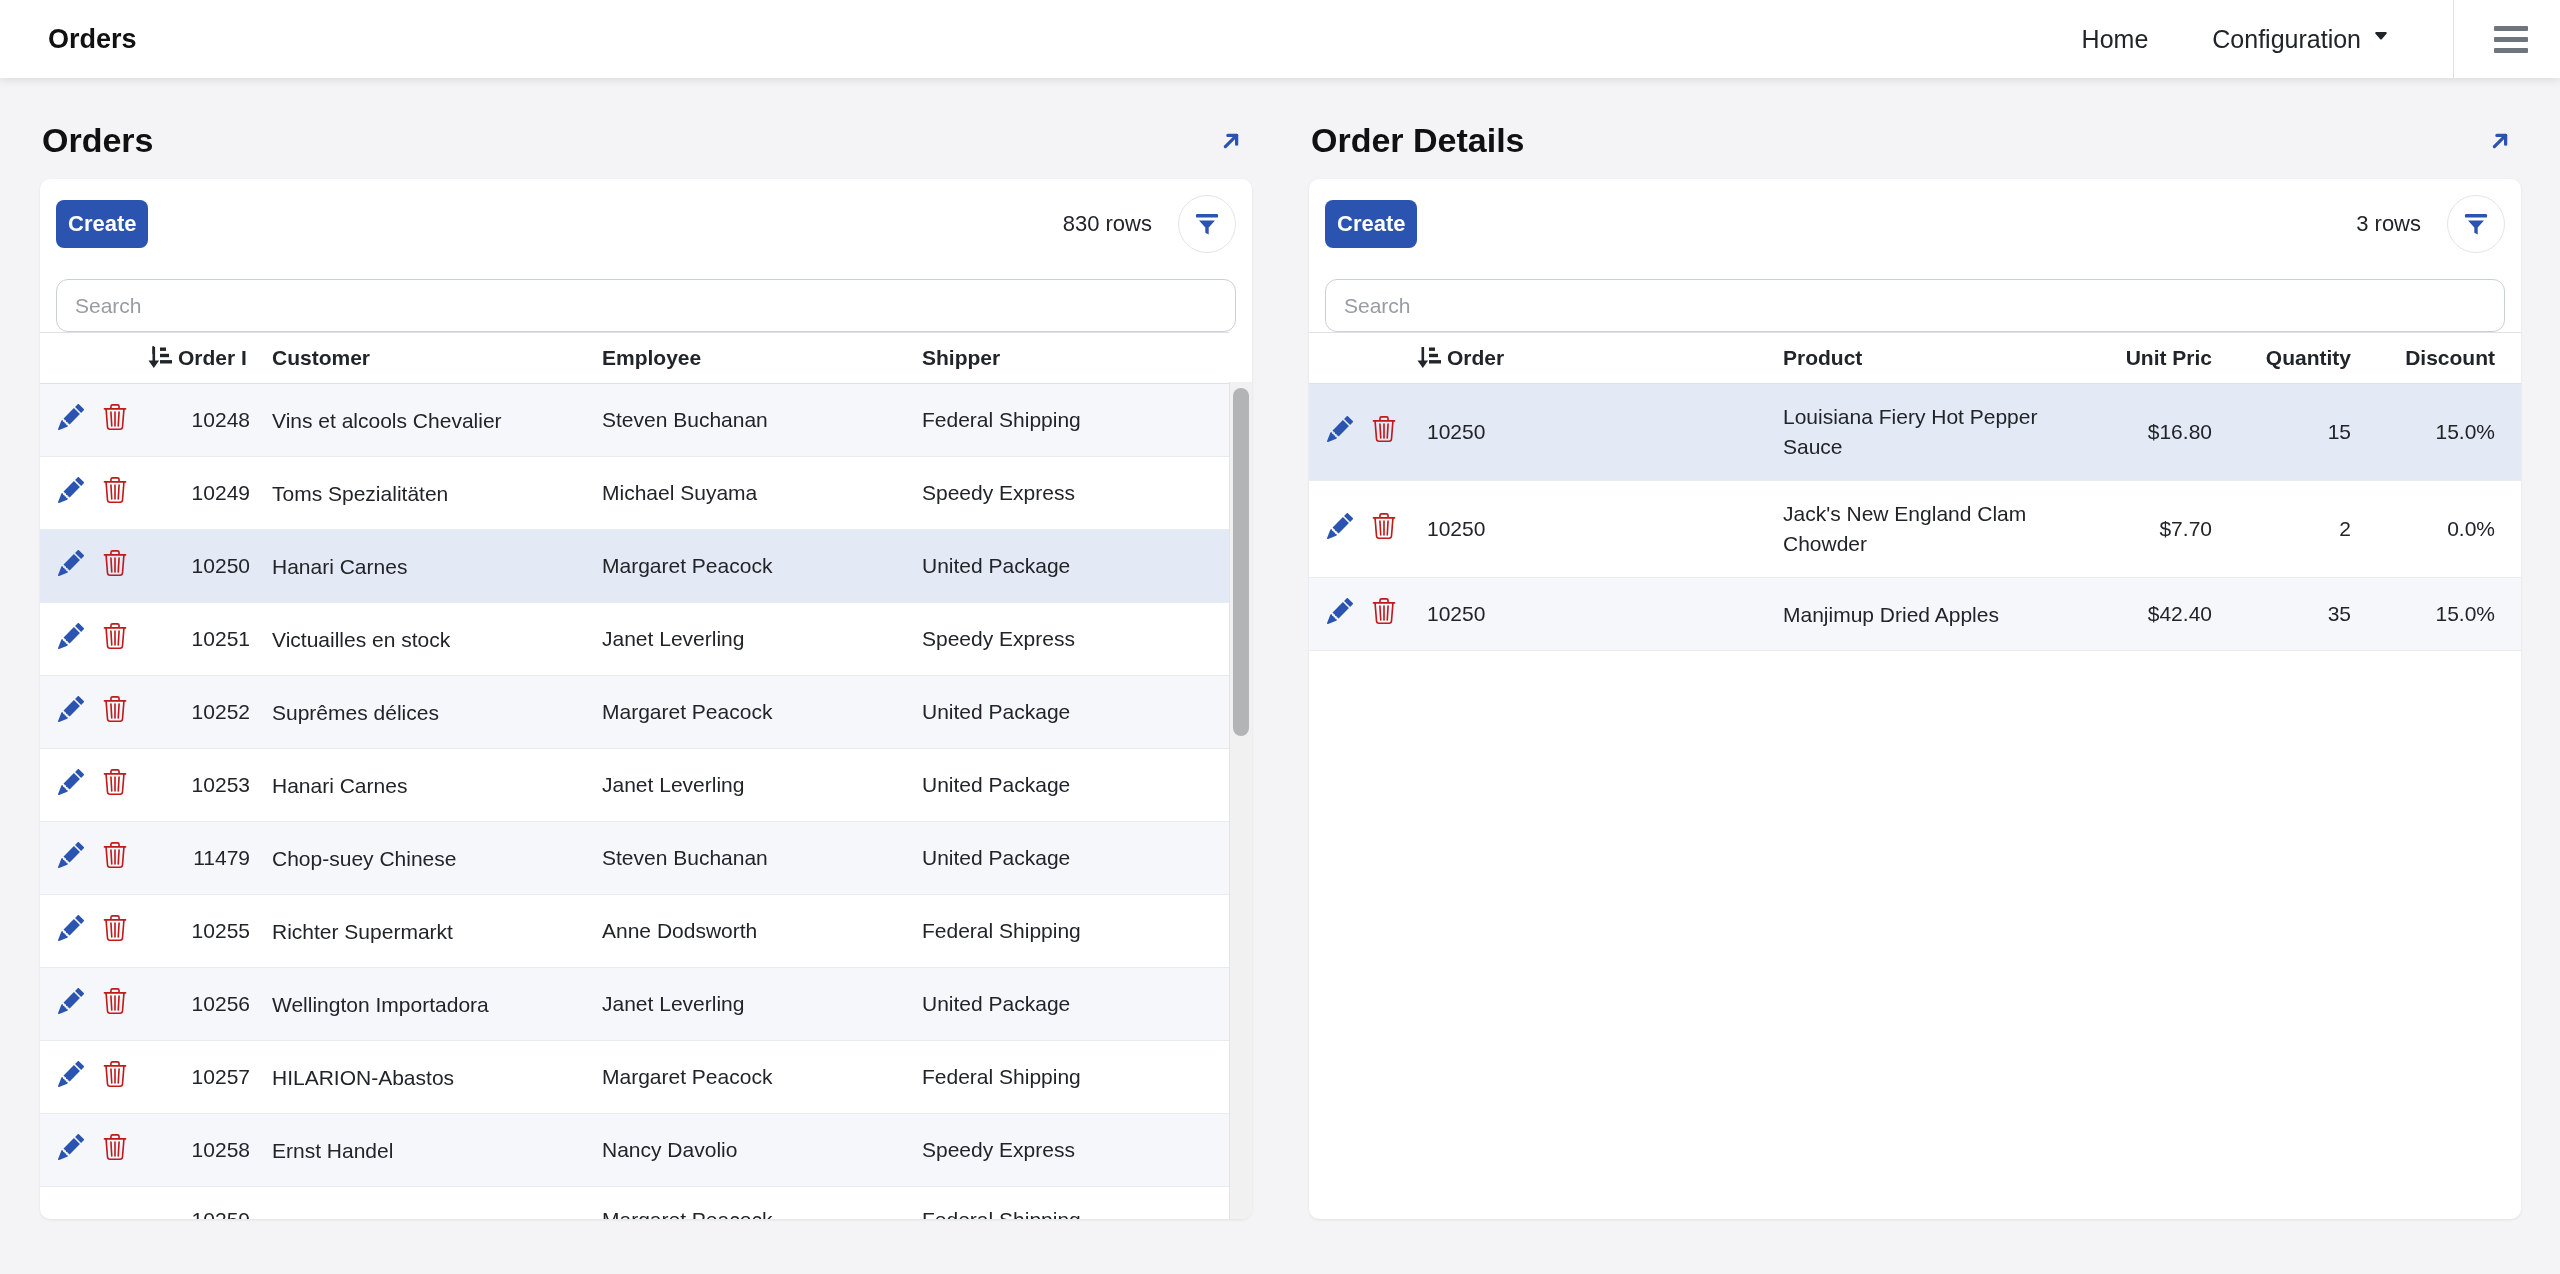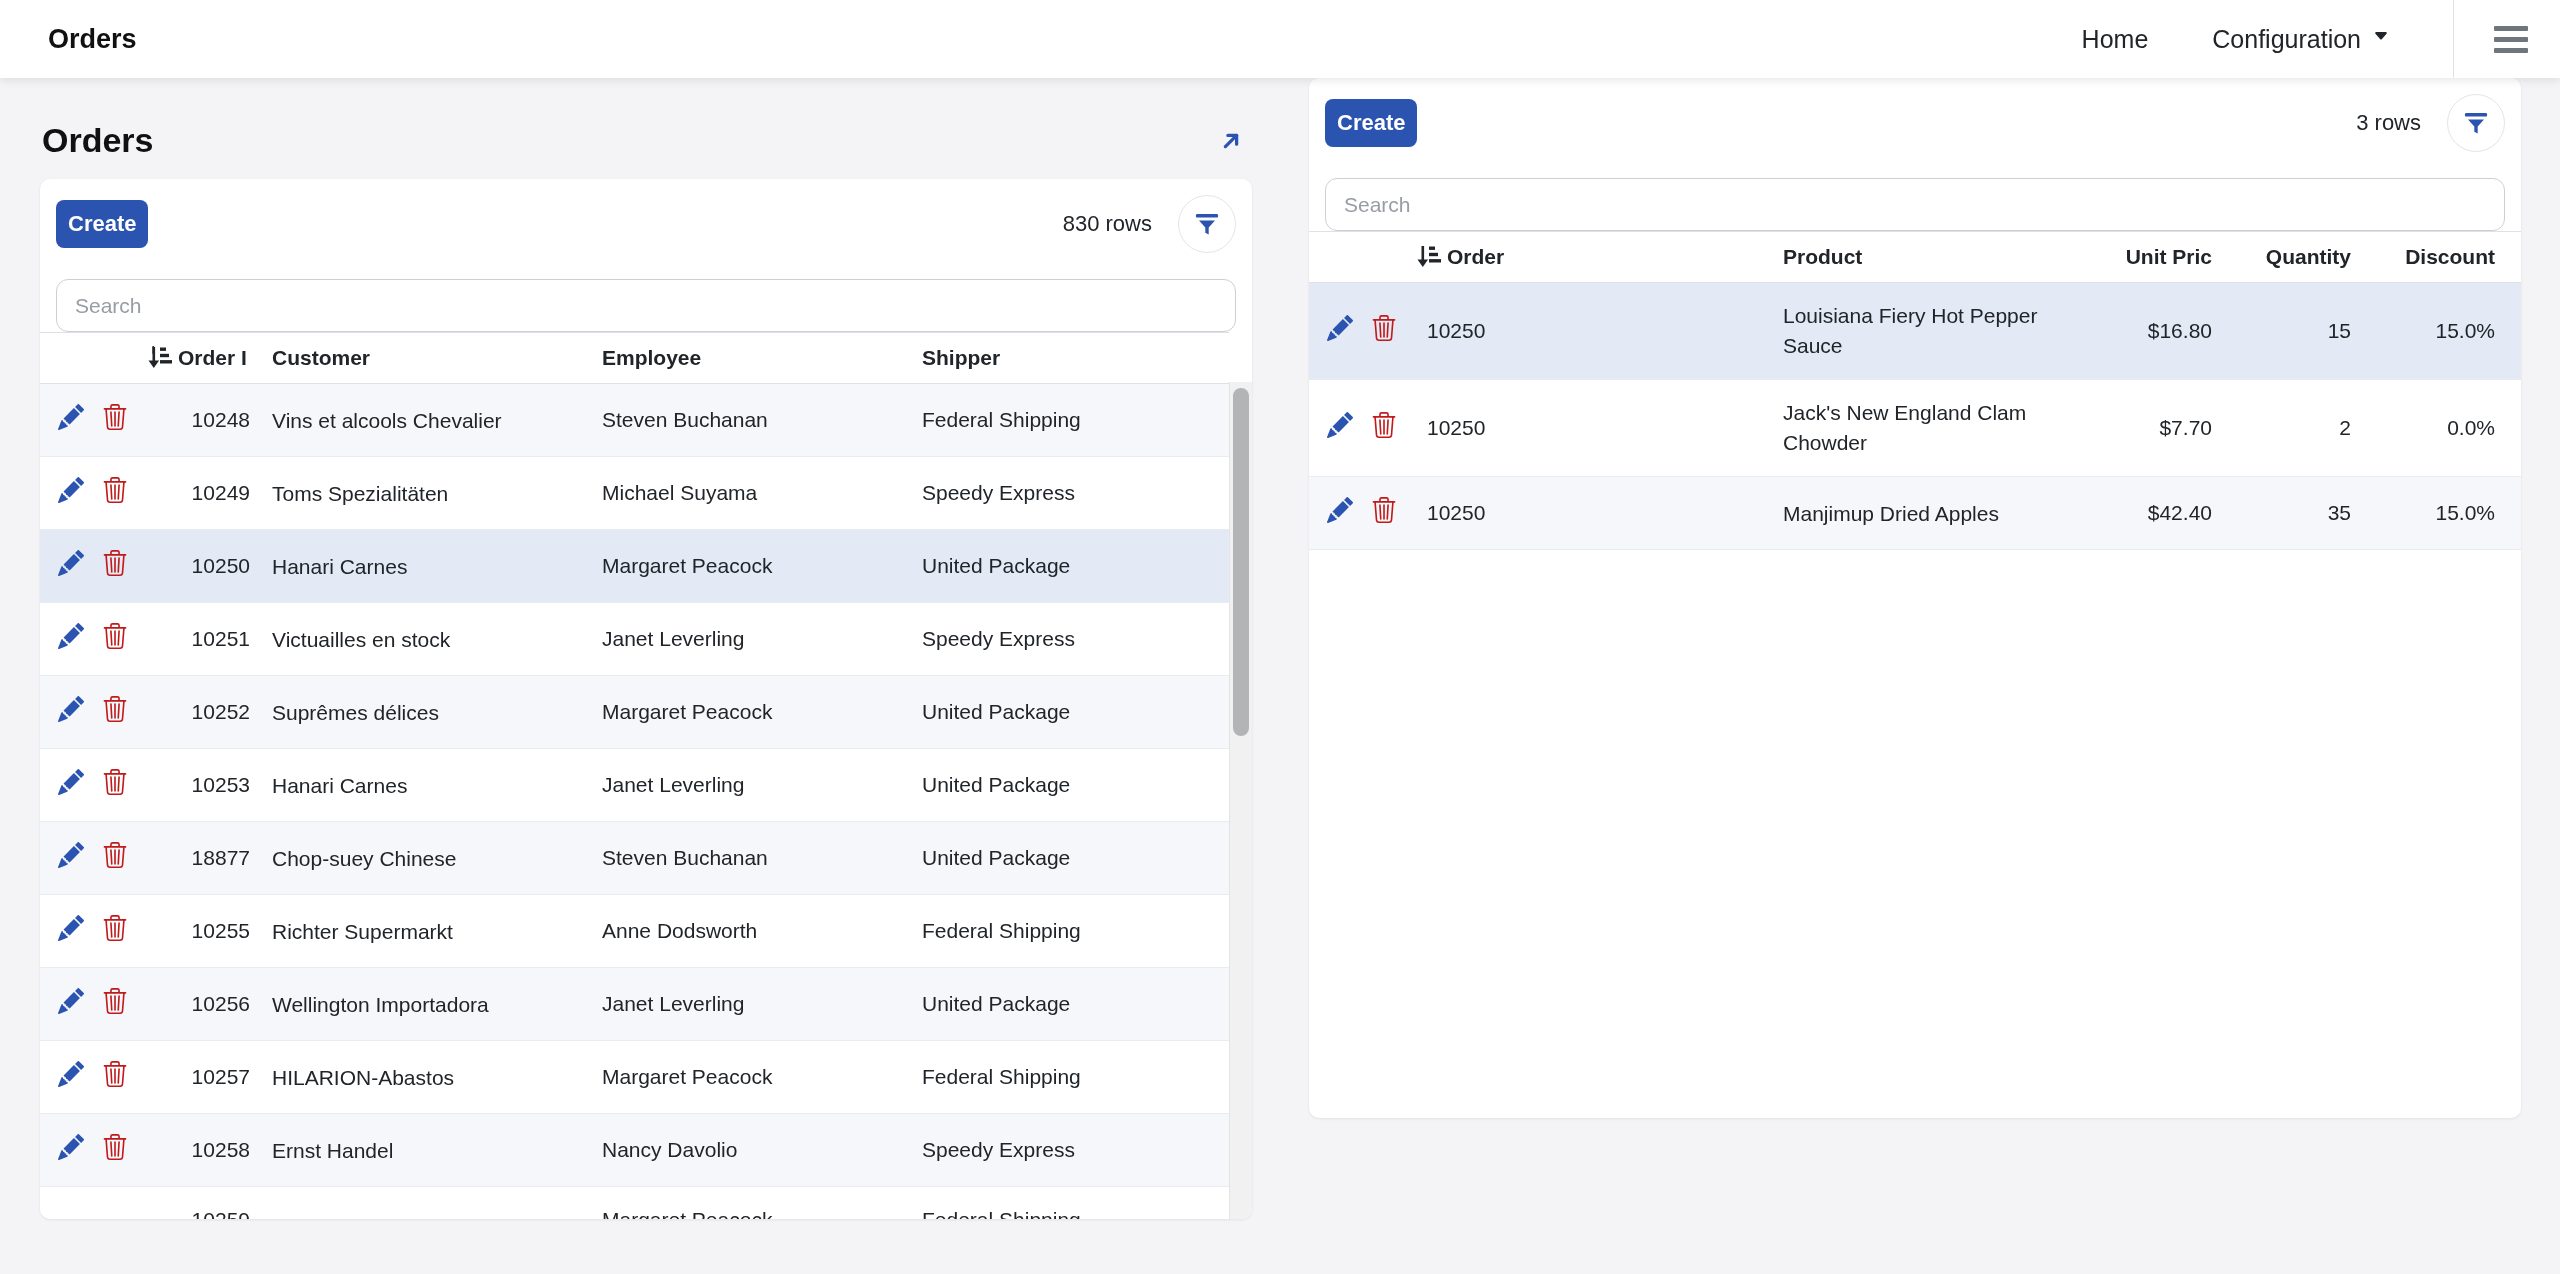--- a/index.html
+++ b/index.html
@@ -274,21 +274,21 @@
               <td><span class="wrap-narrow">Hanari Carnes</span></td>
               <td>Janet Leverling</td>
               <td>United Package</td>
             </tr>
             <tr>
               <td class="actions-cell"><button class="icon-btn"><svg width="26" height="26" viewBox="0 0 16 16" fill="#2b53b0">
                       <path d="M12.854.146a.5.5 0 0 0-.707 0L10.5 1.793 14.207 5.5l1.647-1.646a.5.5 0 0 0 0-.708l-3-3zm.646 6.061L9.793 2.5 3.293 9H3.5a.5.5 0 0 1 .5.5v.5h.5a.5.5 0 0 1 .5.5v.5h.5a.5.5 0 0 1 .5.5v.5h.5a.5.5 0 0 1 .5.5v.207l6.5-6.5zm-7.468 7.468A.5.5 0 0 1 6 13.5V13h-.5a.5.5 0 0 1-.5-.5V12h-.5a.5.5 0 0 1-.5-.5V11h-.5a.5.5 0 0 1-.5-.5V10h-.5a.5.5 0 0 1-.175-.032l-.179.178a.5.5 0 0 0-.11.168l-2 5a.5.5 0 0 0 .65.65l5-2a.5.5 0 0 0 .168-.11l.178-.178z"></path>
                     </svg></button><button class="icon-btn"><svg width="26" height="26" viewBox="0 0 16 16" fill="#c01a1a">
                       <path d="M6.5 1h3a.5.5 0 0 1 .5.5v1H6v-1a.5.5 0 0 1 .5-.5ZM11 2.5v-1A1.5 1.5 0 0 0 9.5 0h-3A1.5 1.5 0 0 0 5 1.5v1H1.5a.5.5 0 0 0 0 1h.538l.853 10.66A2 2 0 0 0 4.885 16h6.23a2 2 0 0 0 1.994-1.84l.853-10.66h.538a.5.5 0 0 0 0-1H11Zm1.958 1-.846 10.58a1 1 0 0 1-.997.92h-6.23a1 1 0 0 1-.997-.92L3.042 3.5h9.916Zm-7.487 1a.5.5 0 0 1 .528.47l.5 8.5a.5.5 0 0 1-.998.06L5 5.03a.5.5 0 0 1 .47-.53Zm5.058 0a.5.5 0 0 1 .47.53l-.5 8.5a.5.5 0 1 1-.998-.06l.5-8.5a.5.5 0 0 1 .528-.47ZM8 4.5a.5.5 0 0 1 .5.5v8.5a.5.5 0 0 1-1 0V5a.5.5 0 0 1 .5-.5Z"></path>
                     </svg></button></td>
-              <td class="num">18877</td>
+              <td class="num">11479</td>
               <td><span class="wrap-narrow">Chop-suey Chinese</span></td>
               <td>Steven Buchanan</td>
               <td>United Package</td>
             </tr>
             <tr>
               <td class="actions-cell"><button class="icon-btn"><svg width="26" height="26" viewBox="0 0 16 16" fill="#2b53b0">
                       <path d="M12.854.146a.5.5 0 0 0-.707 0L10.5 1.793 14.207 5.5l1.647-1.646a.5.5 0 0 0 0-.708l-3-3zm.646 6.061L9.793 2.5 3.293 9H3.5a.5.5 0 0 1 .5.5v.5h.5a.5.5 0 0 1 .5.5v.5h.5a.5.5 0 0 1 .5.5v.5h.5a.5.5 0 0 1 .5.5v.207l6.5-6.5zm-7.468 7.468A.5.5 0 0 1 6 13.5V13h-.5a.5.5 0 0 1-.5-.5V12h-.5a.5.5 0 0 1-.5-.5V11h-.5a.5.5 0 0 1-.5-.5V10h-.5a.5.5 0 0 1-.175-.032l-.179.178a.5.5 0 0 0-.11.168l-2 5a.5.5 0 0 0 .65.65l5-2a.5.5 0 0 0 .168-.11l.178-.178z"></path>
                     </svg></button><button class="icon-btn"><svg width="26" height="26" viewBox="0 0 16 16" fill="#c01a1a">
                       <path d="M6.5 1h3a.5.5 0 0 1 .5.5v1H6v-1a.5.5 0 0 1 .5-.5ZM11 2.5v-1A1.5 1.5 0 0 0 9.5 0h-3A1.5 1.5 0 0 0 5 1.5v1H1.5a.5.5 0 0 0 0 1h.538l.853 10.66A2 2 0 0 0 4.885 16h6.23a2 2 0 0 0 1.994-1.84l.853-10.66h.538a.5.5 0 0 0 0-1H11Zm1.958 1-.846 10.58a1 1 0 0 1-.997.92h-6.23a1 1 0 0 1-.997-.92L3.042 3.5h9.916Zm-7.487 1a.5.5 0 0 1 .528.47l.5 8.5a.5.5 0 0 1-.998.06L5 5.03a.5.5 0 0 1 .47-.53Zm5.058 0a.5.5 0 0 1 .47.53l-.5 8.5a.5.5 0 1 1-.998-.06l.5-8.5a.5.5 0 0 1 .528-.47ZM8 4.5a.5.5 0 0 1 .5.5v8.5a.5.5 0 0 1-1 0V5a.5.5 0 0 1 .5-.5Z"></path>
                     </svg></button></td>
@@ -340,20 +340,29 @@
           </tbody>
         </table>
         <div class="scrollbar">
           <div class="scrollbar-thumb"></div>
         </div>
       </div>
     </div>
   </section>
 
   <section class="panel">
+    <div class="panel-head">
+      <h2 class="panel-title">Order Details</h2>
+      <button class="expand-btn">
+        <svg width="30" height="30" viewBox="0 0 24 24" fill="none" stroke="#2b53b0" stroke-width="2.6" stroke-linecap="round" stroke-linejoin="round">
+            <path d="M7.5 16.5 16.5 7.5"></path>
+            <path d="M9.5 7.5h7v7"></path>
+          </svg>
+      </button>
+    </div>
 
     <div class="panel-card">
       <div class="toolbar">
         <button class="create-btn">Create</button>
         <div class="toolbar-right">
           <span class="row-count">3 rows</span>
           <button class="filter-btn">
             <svg width="28" height="28" viewBox="0 0 28 28" fill="#2b53b0">
                 <rect x="3" y="4" width="22" height="3.6" rx="1.2"></rect>
                 <path d="M6 10.6h16l-6.3 7v7l-3.4-1.9v-5.1z"></path>

